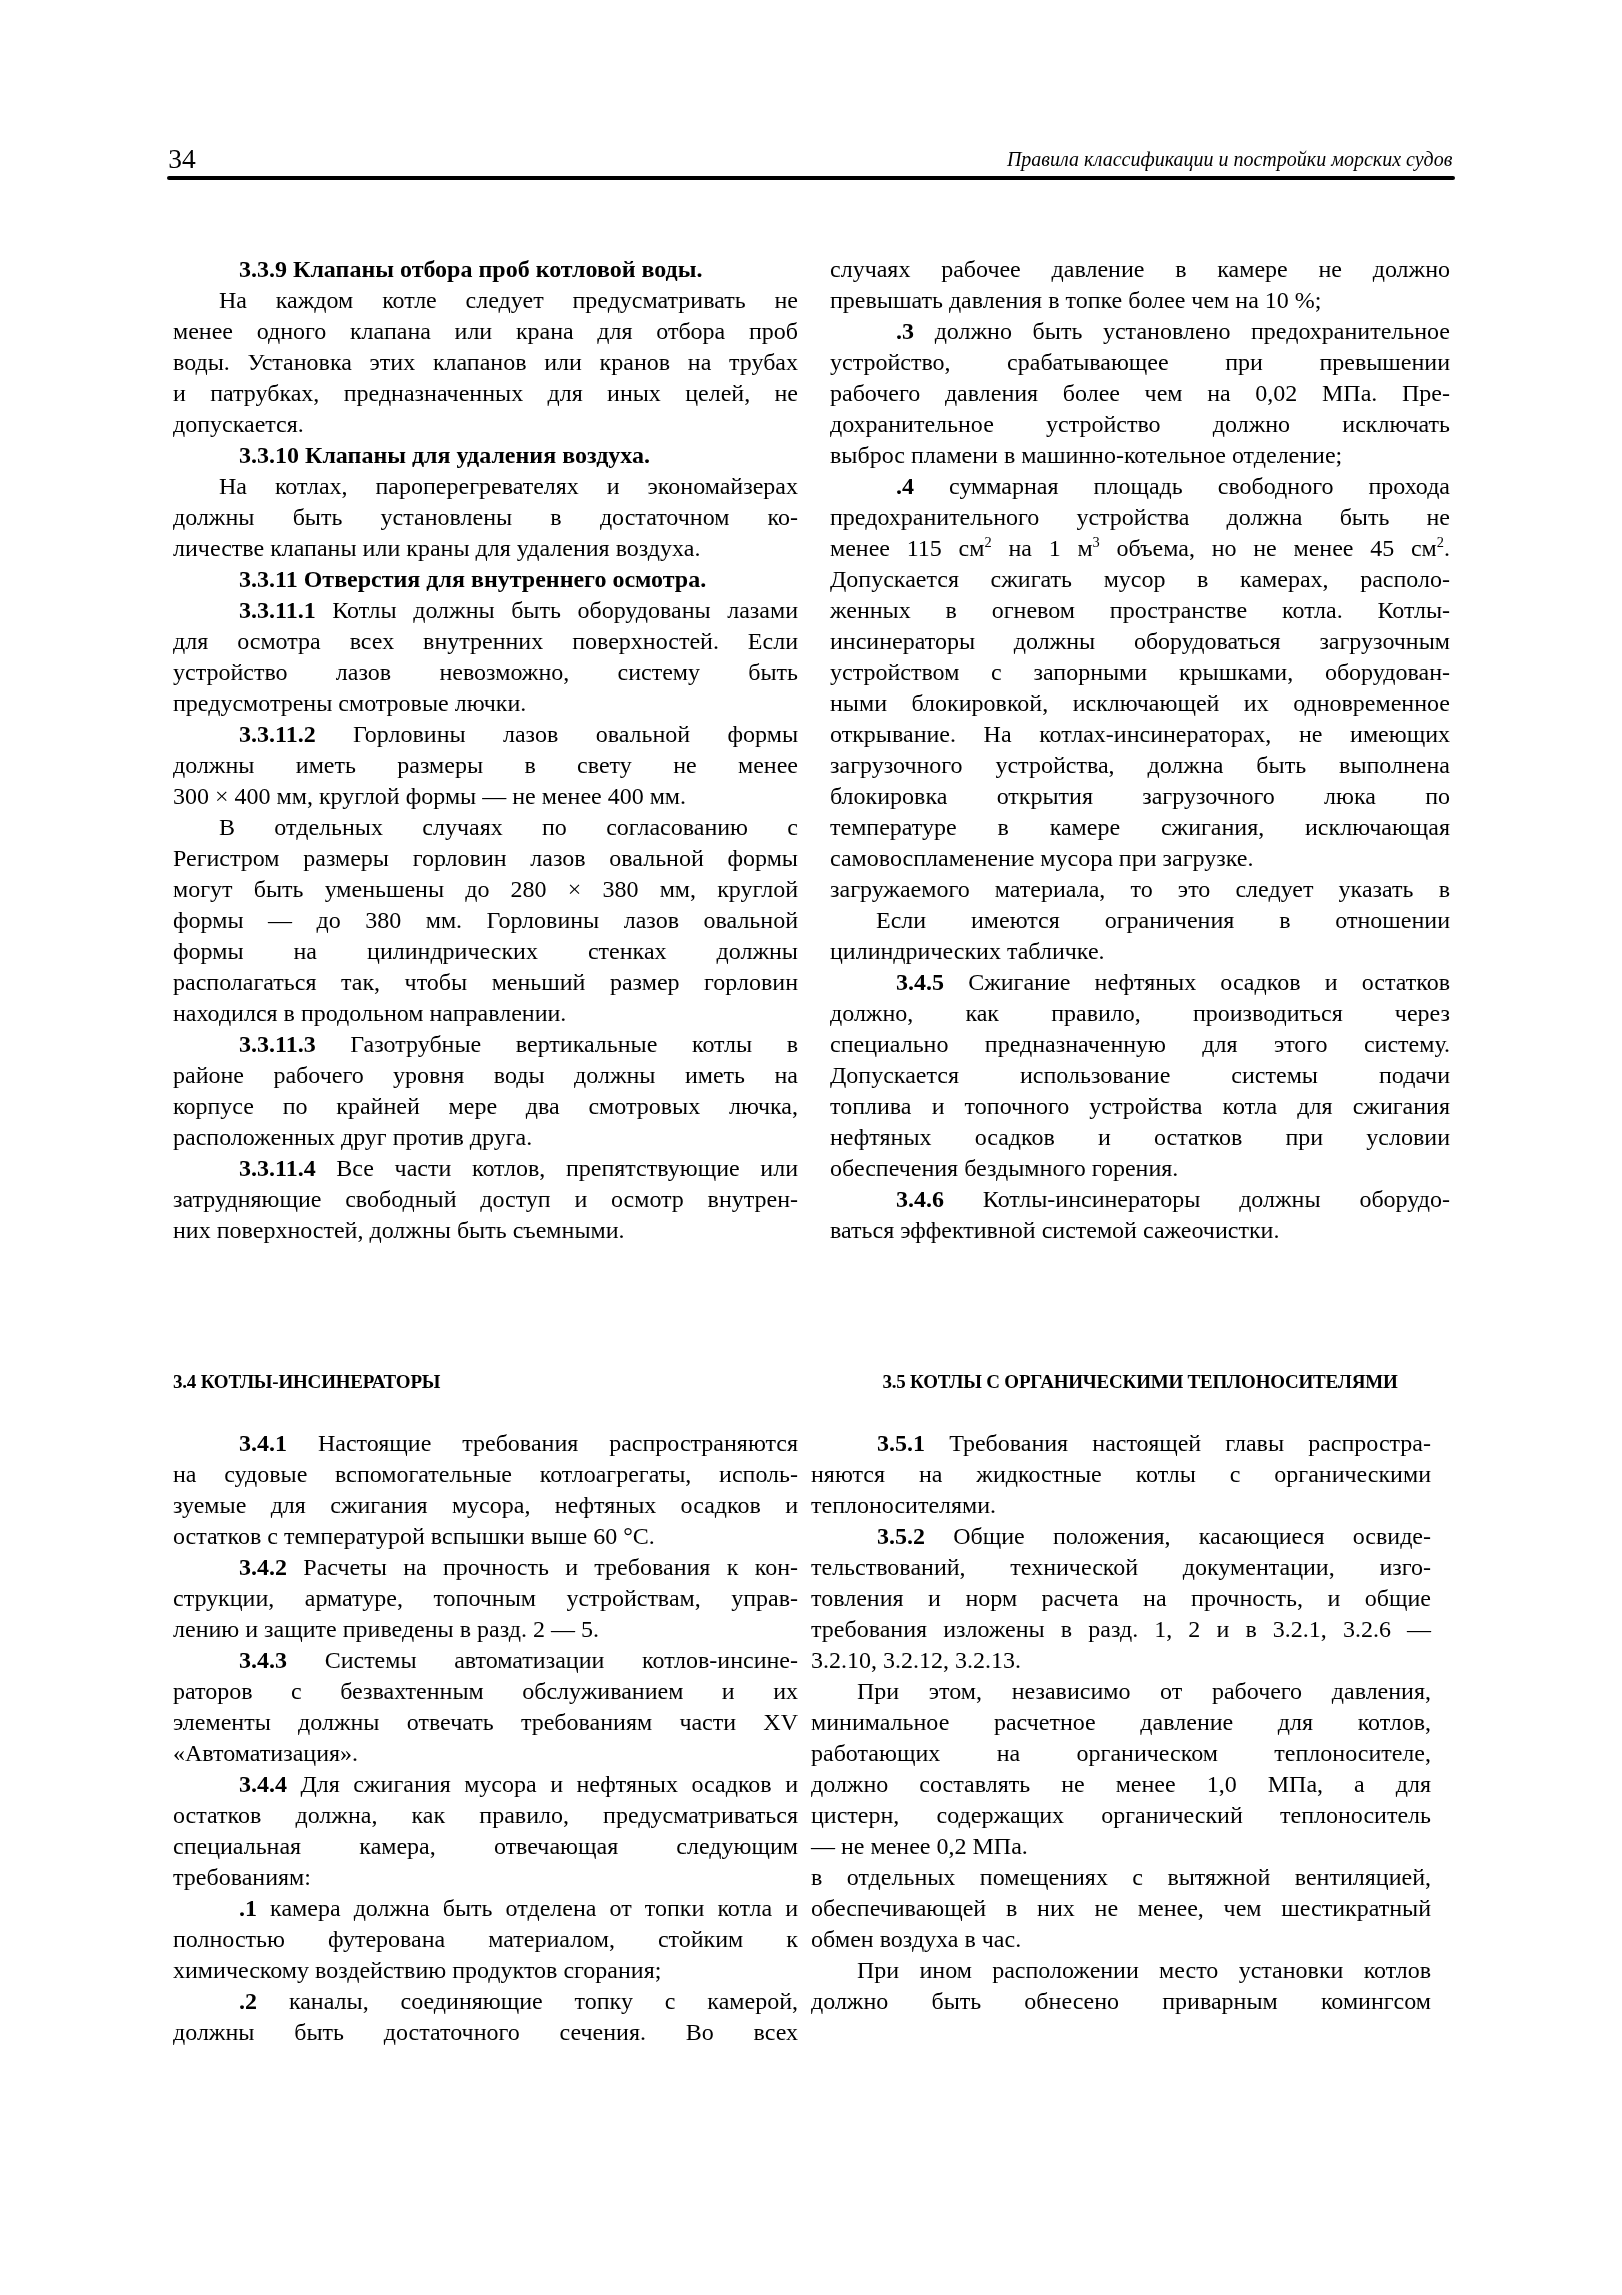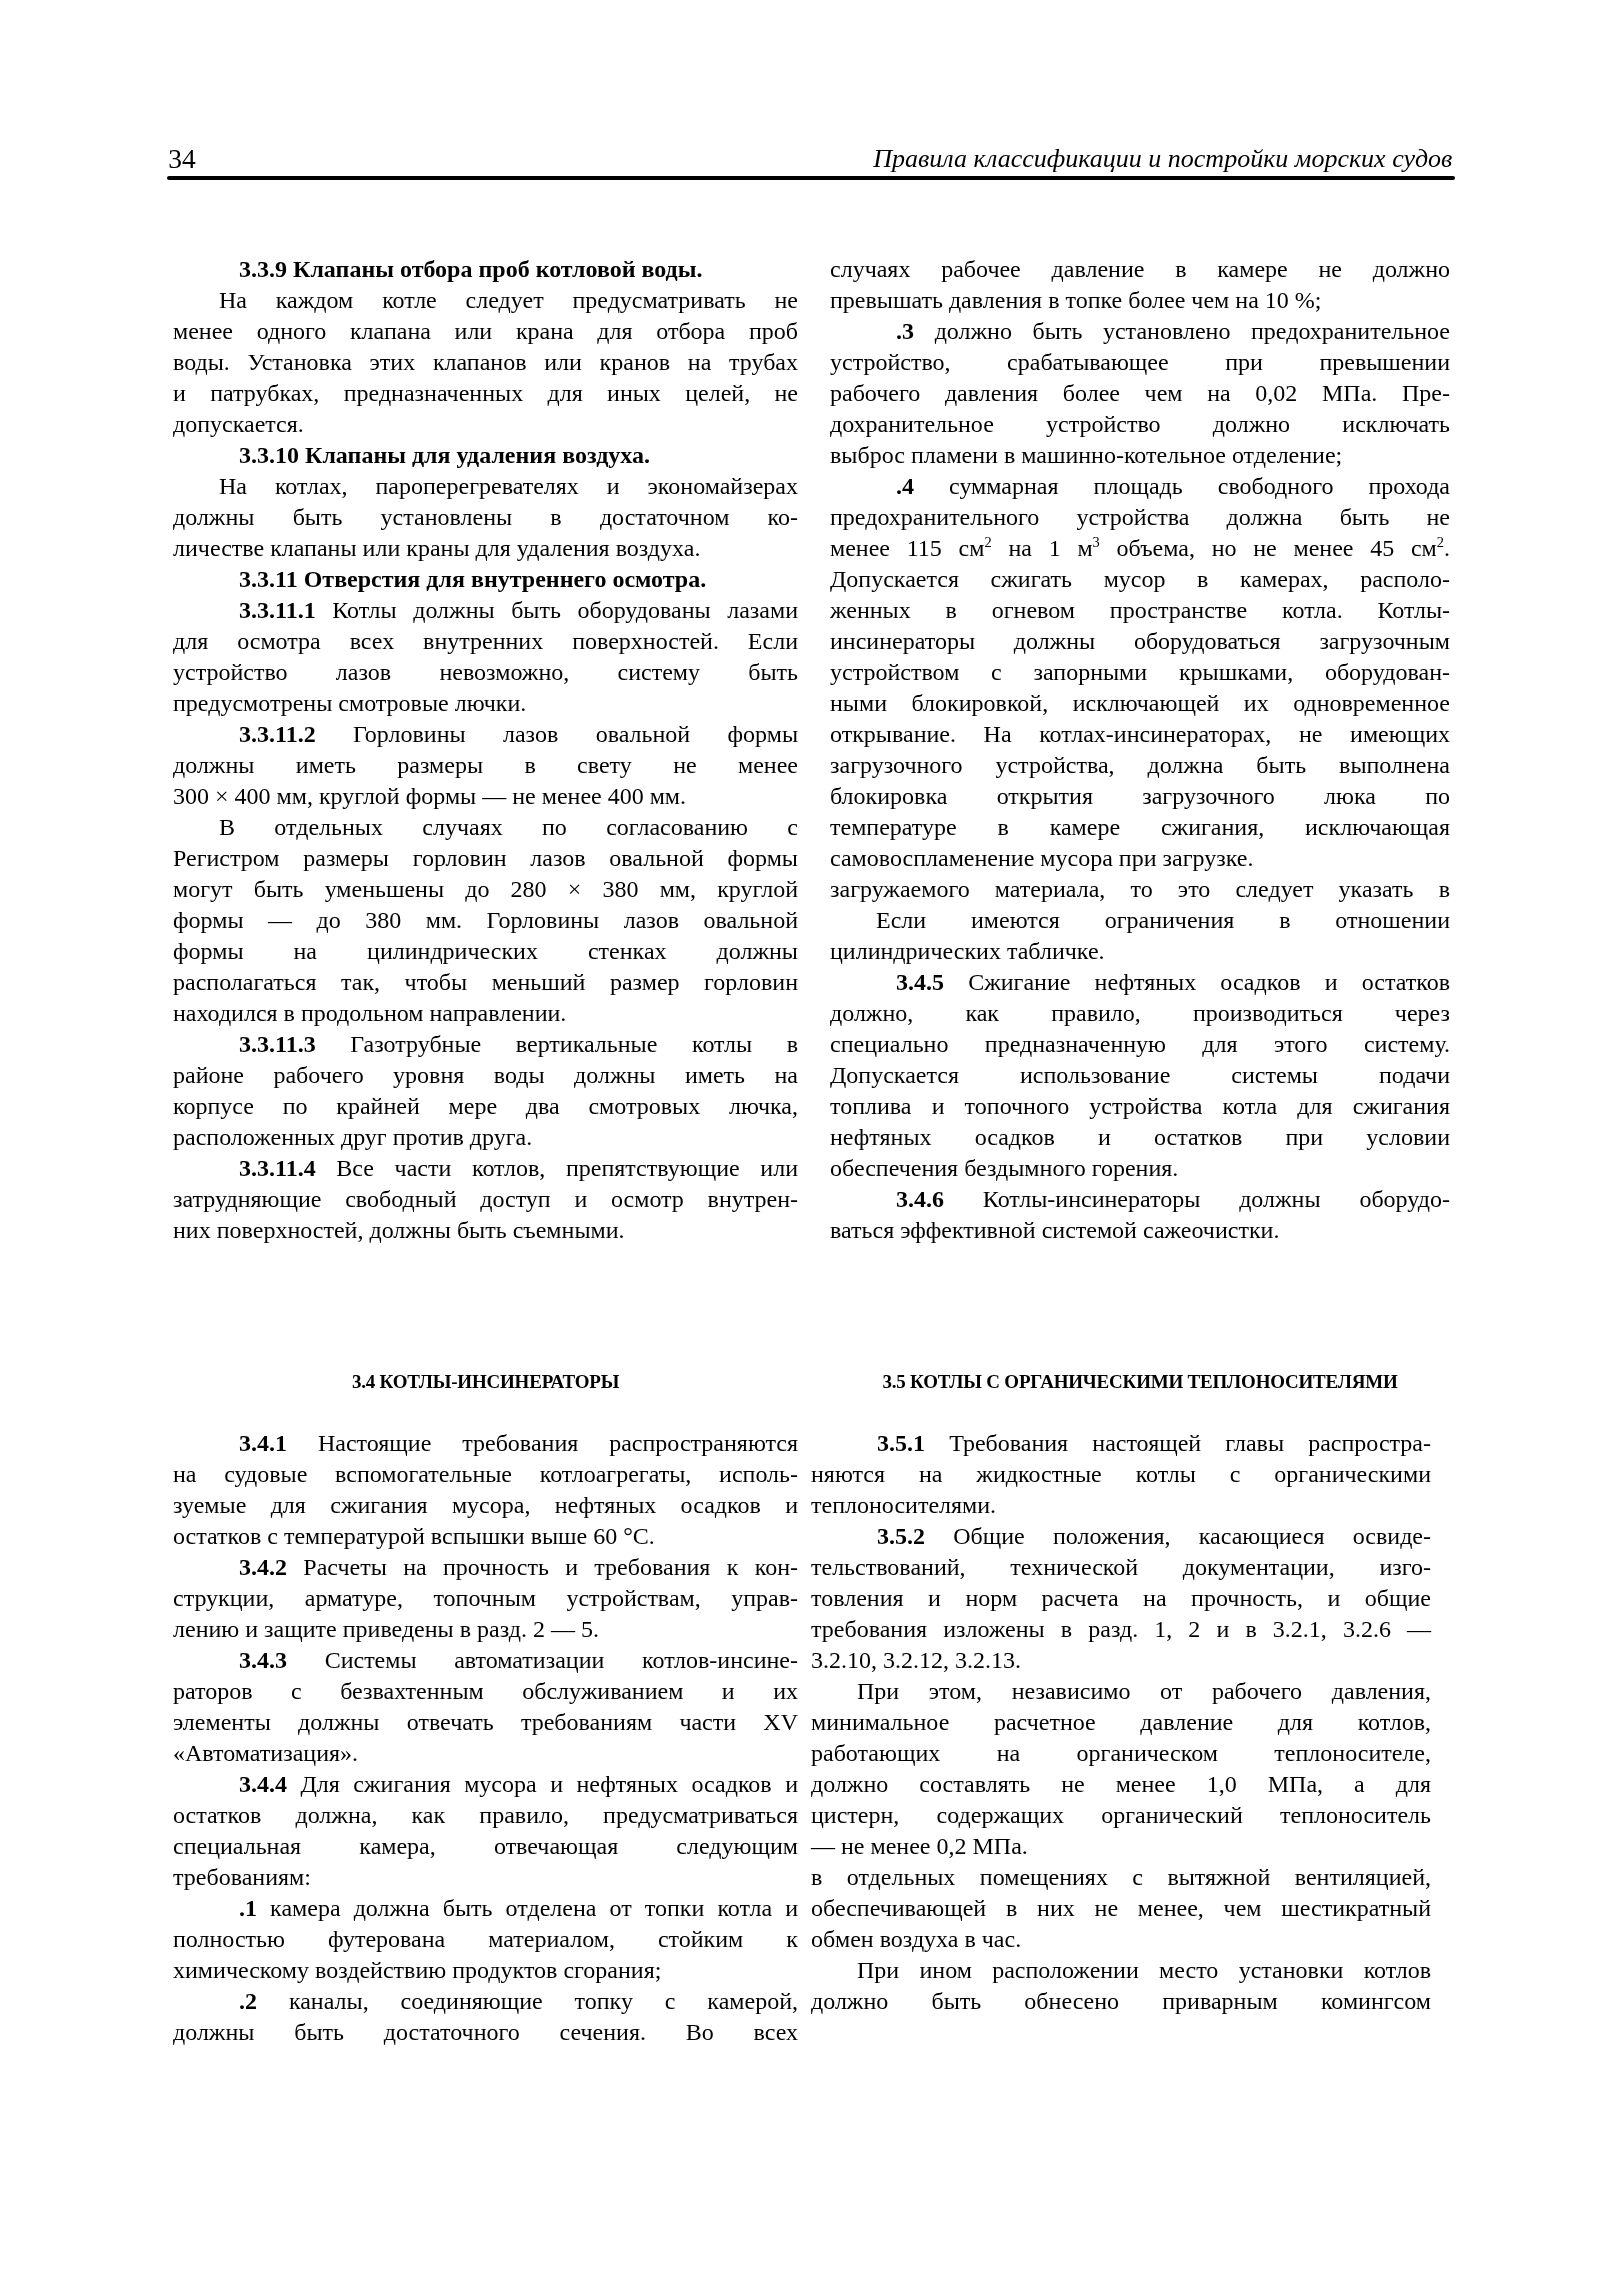--- a/index.html
+++ b/index.html
@@ -1,36 +1,36 @@
 <!DOCTYPE html>
 <html style="font-size:10.5px"><head>
 <meta charset="utf-8">
 <style>
   html, body { margin: 0; padding: 0; background: #ffffff; }
   body { width: 1623px; height: 2295px; position: relative; overflow: hidden;
          font-family: "Liberation Serif", "DejaVu Serif", serif; color: #000; }
   .page-header { position: absolute; left: 167px; top: 143px; width: 1288px; height: 38px; }
   .page-number { position: absolute; left: 1.3px; top: 1.3px; font-size: 27.5px; line-height: 30px; }
-  .running-title { position: absolute; right: 2.6px; top: 1.3px; font-size: 26px; line-height: 30px; font-style: italic; }
+  .running-title { position: absolute; right: 2.6px; top: 1.3px; font-size: 20px; line-height: 30px; font-style: italic; }
   .header-rule { position: absolute; left: 0; top: 33px; width: 1288px; height: 3.9px; background: #000; border-radius: 2px; }
 
   .column { position: absolute; font-size: 24px; line-height: 31px; }
   .col-left-top  { left: 173px;  top: 254px;  width: 625px; }
   .col-right-top { left: 830px; top: 254px;  width: 620px; }
   .col-left-bot  { left: 173px;  top: 1428px; width: 625px; }
   .col-right-bot { left: 811px; top: 1428px; width: 620px; }
 
   .line { display: block; white-space: nowrap; text-align: justify; text-align-last: justify; height: 31px; overflow: visible; }
   .line.last { text-align-last: left; }
   .line.indent { padding-left: 46px; }
   .b { font-weight: bold; margin-left: 20px; }
   sup { font-size: 14.4px; line-height: 0; vertical-align: 9.2px; }
 
   .section-heading { position: absolute; top: 1370px; font-size: 19px; line-height: 23.6px; font-weight: bold; white-space: nowrap; letter-spacing: -0.2px; }
-  .sh-left { left: 173px; width: 625px; text-align: center; }
+  .sh-left { left: 173px; width: 625px; text-align: left; }
   .sh-right { left: 830px; width: 620px; text-align: center; }
 </style>
 </head>
 <body>
 
 <div class="page-header">
   <span class="page-number">34</span>
   <span class="running-title">Правила классификации и постройки морских судов</span>
   <div class="header-rule"></div>
 </div>

